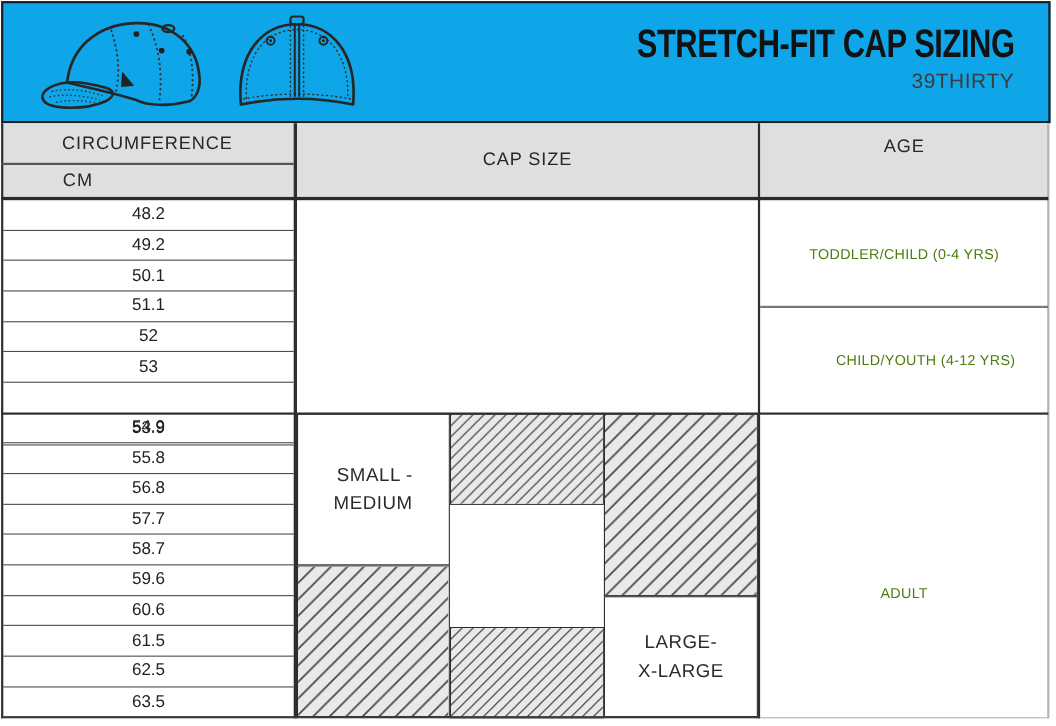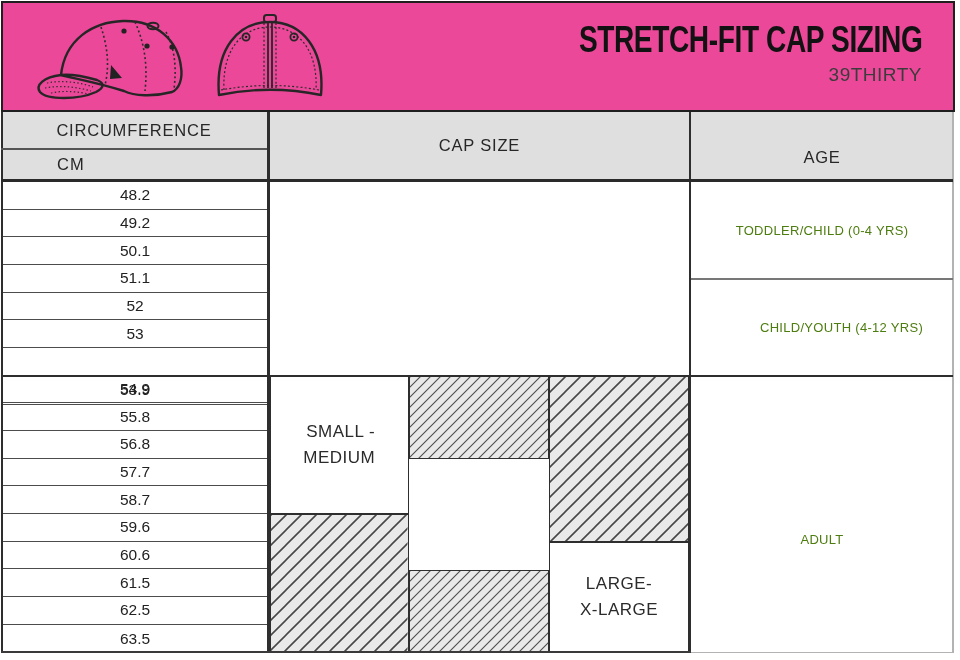--- a/index.html
+++ b/index.html
@@ -3,21 +3,21 @@
 <meta charset="utf-8">
 <style>
   html,body{margin:0;padding:0;background:#fff;}
   .stage{
     position:relative;width:960px;height:660px;background:#fff;overflow:hidden;
     font-family:"Liberation Sans","DejaVu Sans",sans-serif;color:#2b2b2b;
   }
   
   .banner{
     position:absolute;left:1px;top:1px;width:950px;height:107px;
-    background:#ec4899;border:2px solid #1f1f1f;box-sizing:content-box;
+    background:#0ea5e9;border:2px solid #1f1f1f;box-sizing:content-box;
   }
   .cap-svg{position:absolute;}
   .titles{position:absolute;right:31px;top:16px;text-align:right;}
   .title{
     font-size:36px;font-weight:700;color:#121212;letter-spacing:-0.5px;
     transform:scaleX(0.78);transform-origin:right center;white-space:nowrap;
   }
   .subtitle{font-size:19px;color:#3c3c3c;margin-top:3px;letter-spacing:0.5px;}
   
   .hline,.vline{position:absolute;z-index:6;}
@@ -120,21 +120,21 @@
       <div class="title">STRETCH-FIT CAP SIZING</div>
       <div class="subtitle">39THIRTY</div>
     </div>
   </div>
 
   <div class="header-band"></div>
 
   <div class="hcell" style="left:1px;top:112px;width:266px;height:37px;">CIRCUMFERENCE</div>
   <div class="hcell" style="left:57px;top:149px;width:100px;height:30px;justify-content:flex-start;letter-spacing:1px;">CM</div>
   <div class="hcell" style="left:270px;top:112px;width:419px;height:67px;">CAP SIZE</div>
-  <div class="hcell" style="left:691px;top:124px;width:262px;height:67px;">AGE</div>
+  <div class="hcell" style="left:691px;top:100px;width:262px;height:67px;">AGE</div>
 
   <div>
       <div class="cm-row" style="top: 182px; height: 27.6765px;">48.2</div>
       <div class="cm-row" style="top: 209.676px; height: 27.6765px;">49.2</div>
       <div class="cm-row" style="top: 237.353px; height: 27.6765px;">50.1</div>
       <div class="cm-row" style="top: 265.029px; height: 27.6765px;">51.1</div>
       <div class="cm-row" style="top: 292.706px; height: 27.6765px;">52</div>
       <div class="cm-row" style="top: 320.382px; height: 27.6765px;">53</div>
       <div class="cm-row" style="top: 348.059px; height: 27.6765px; margin-top: 29px;">53.9</div>
       <div class="cm-row" style="top: 375.735px; height: 27.6765px;">54.9</div>

